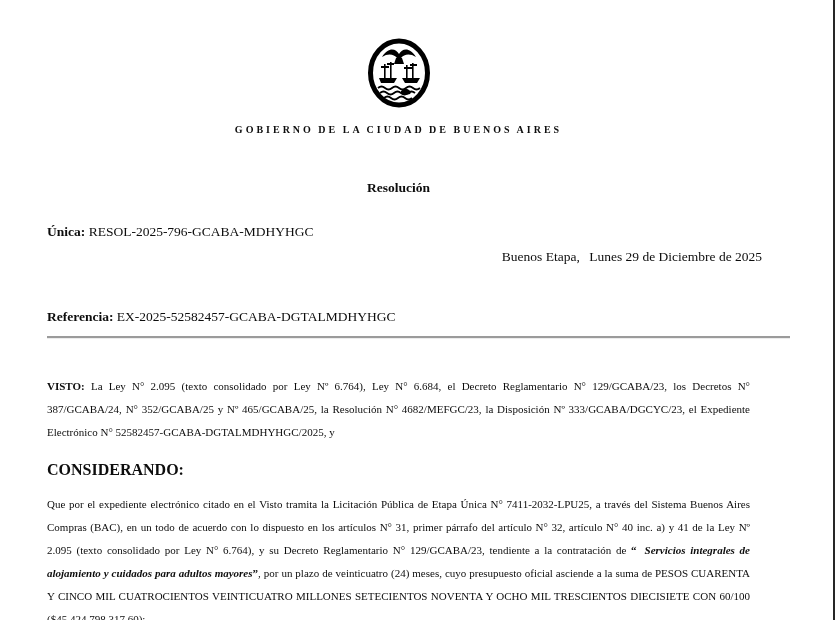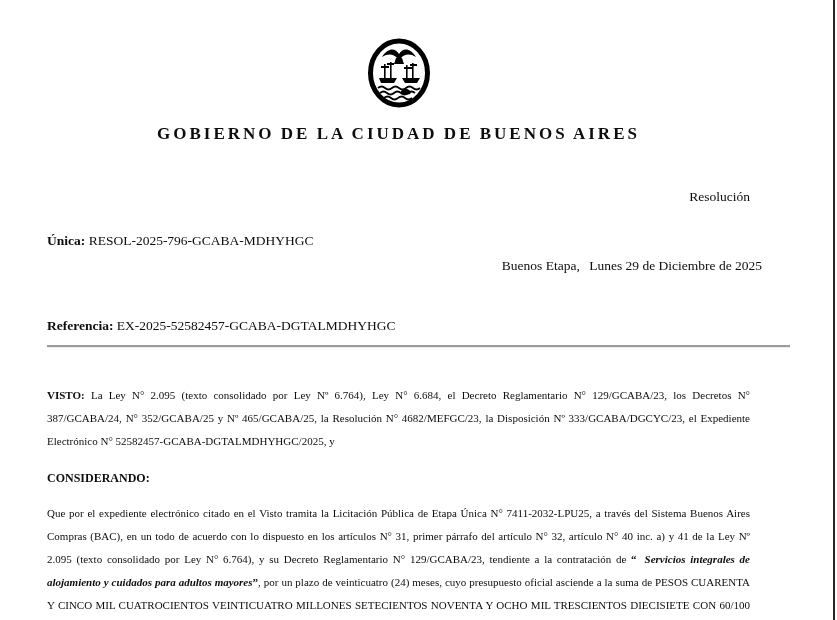--- a/index.html
+++ b/index.html
@@ -21,29 +21,29 @@
     width: 837px; height: 620px;
     padding: 0 0 0 47px;
     box-sizing: border-box;
   }
   .crest-wrap { text-align: center; margin: 38px 87px 0 0; }
   .crest-wrap svg { display: inline-block; }
   .org-title {
     margin: 12px 87px 0 0;
     text-align: center;
     font-weight: bold;
-    font-size: 17px;
+    font-size: 10px;
     letter-spacing: 3px;
     word-spacing: -1px;
     white-space: nowrap;
   }
   .doc-type {
     margin: 45px 87px 0 0;
-    text-align: right;
-    font-weight: normal;
+    text-align: center;
+    font-weight: bold;
     font-size: 13.5px;
   }
   .meta-line { font-size: 13.5px; width: 703px; }
   .numero-line { margin-top: 28px; }
   .date-line { margin-top: 9px; text-align: right; width: 715px; }
   .date-line .gap { display: inline-block; width: 6px; }
   .referencia-line { margin-top: 44px; }
   .label { font-weight: bold; }
   .section-divider {
     margin: 11px 0 0 0;
@@ -55,21 +55,21 @@
   }
   .para {
     width: 703px;
     font-size: 11px;
     line-height: 23px;
     text-align: justify;
   }
   .visto-para { margin-top: 36px; }
   .considerando-heading {
     margin-top: 14px;
-    font-size: 12px;
+    font-size: 16px;
     line-height: 23px;
     font-weight: bold;
   }
   .body-para { margin-top: 12px; }
   .bq { font-weight: bold; }
   .emph { font-weight: bold; font-style: italic; margin-left: 8px; }
 </style>
 </head>
 <body>
 

